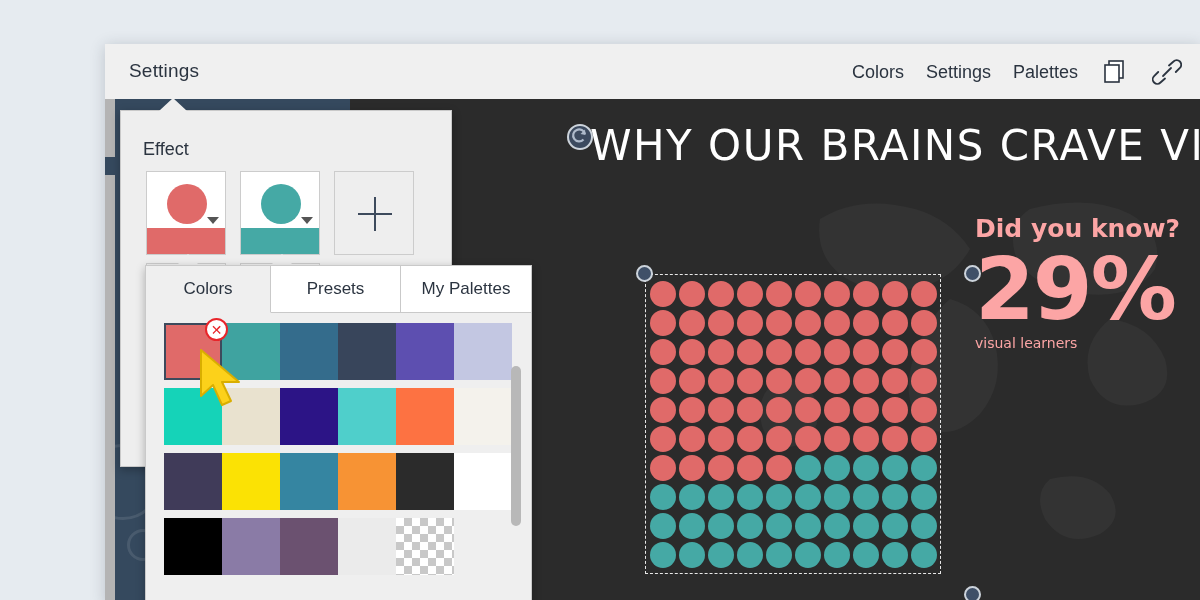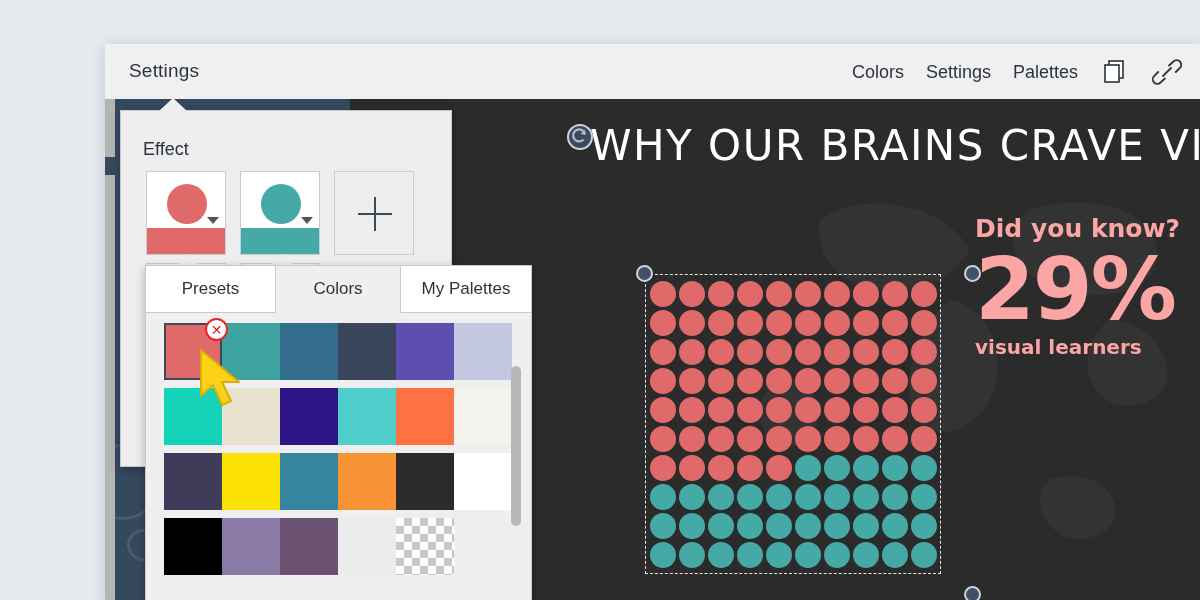--- a/index.html
+++ b/index.html
@@ -85,21 +85,21 @@
     position: absolute; width: 26px; height: 26px; border-radius: 50%;
     background: rgba(63,80,104,.85); border: 2px solid #ccd3db; box-sizing: border-box;
   }
 
   
   .stat-block { position: absolute; left: 625px; top: 115px; width: 225px; color: #fca5a5; }
   .stat-kicker { font-size: 25px; font-weight: bold; font-family: "DejaVu Sans", sans-serif; }
   .stat-big { font-size: 86px; line-height: .95; font-weight: bold;
               font-family: "DejaVu Sans", sans-serif; margin-top: 6px; letter-spacing: -2px; }
   .stat-sub1 { font-size: 20px; margin-top: 18px; font-family: "DejaVu Sans", sans-serif; }
-  .stat-sub2 { font-size: 20px; font-weight: bold; margin-top: 4px; font-family: "DejaVu Sans", sans-serif; }
+  .stat-sub2 { font-size: 14px; font-weight: normal; margin-top: 4px; font-family: "DejaVu Sans", sans-serif; }
 
   
   .tool-strip {
     position: absolute; left: 0px; top: 58px; width: 245px; height: 18px;
     background: #35495e;
   }
 
   
   .popover {
     position: absolute; background: #eeeeee;
@@ -410,22 +410,22 @@
         <div class="notch"></div>
       </div>
       <div class="sub-tab">
         <div class="notch"></div>
       </div>
     </div>
   </div>
 
   <div class="popover pop-colors">
     <div class="tabs">
+      <div class="tab tab-colors active">Colors</div>
       <div class="tab tab-presets inactive">Presets</div>
-      <div class="tab tab-colors active">Colors</div>
       <div class="tab tab-palettes inactive">My Palettes</div>
     </div>
 
     <div class="palette-list" id="palette-list">
         <div class="palette-row">
           <div class="sw" style="background: rgb(224, 106, 105);"></div>
           <div class="sw" style="background: rgb(63, 163, 160);"></div>
           <div class="sw" style="background: rgb(52, 108, 140);"></div>
           <div class="sw" style="background: rgb(56, 69, 91);"></div>
           <div class="sw" style="background: rgb(93, 79, 176);"></div>

